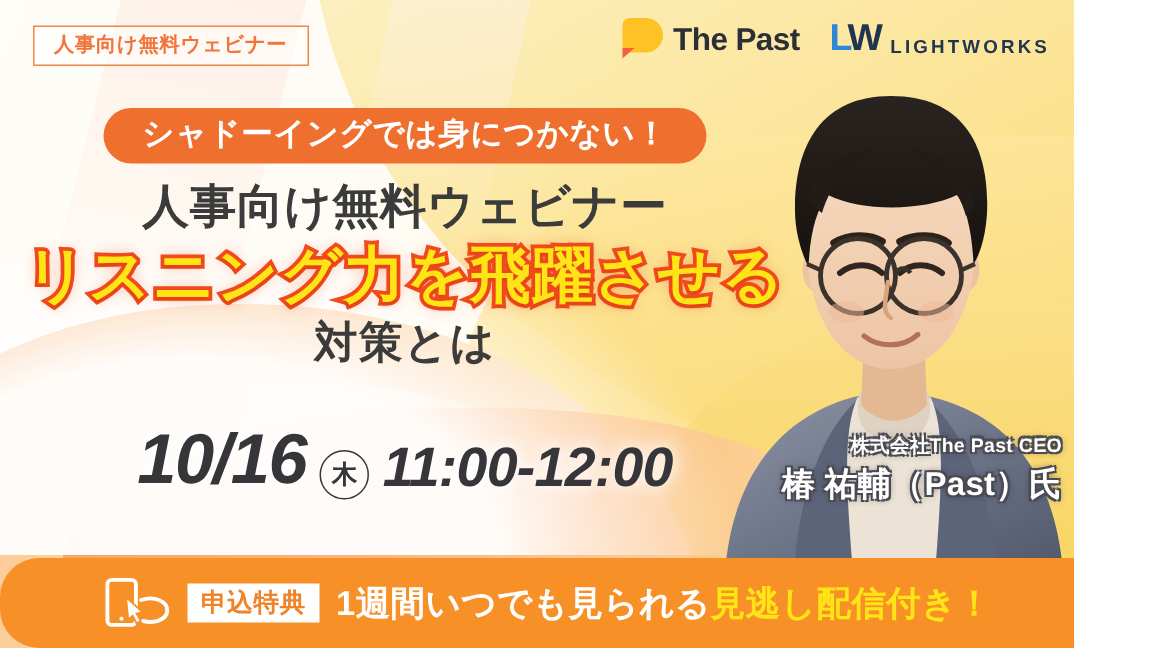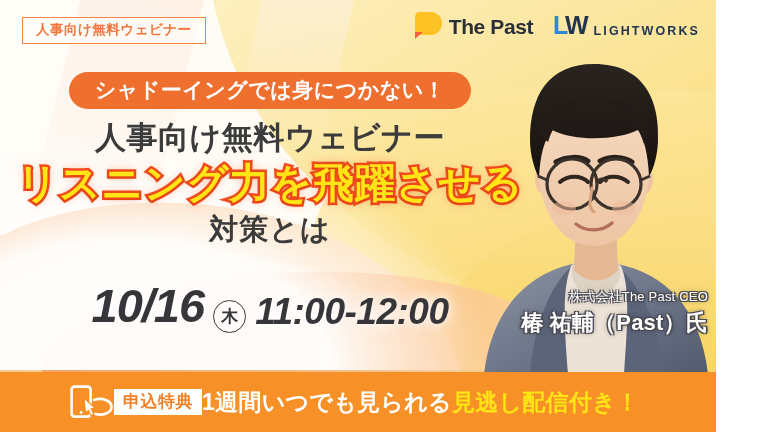--- a/index.html
+++ b/index.html
@@ -176,29 +176,29 @@
 
   
   #speaker{
     position:absolute;right:8px;top:288px;width:236px;text-align:right;
     color:#ffffff;
     text-shadow:
       -1.4px -1.4px 0 #4a4a52, 1.4px -1.4px 0 #4a4a52,
       -1.4px  1.4px 0 #4a4a52, 1.4px  1.4px 0 #4a4a52,
        0 0 5px rgba(40,40,50,.75);
   }
-  #speaker-company{font-size:13px;font-weight:400;letter-spacing:.2px;}
+  #speaker-company{font-size:13px;font-weight:700;letter-spacing:.2px;}
   #speaker-name{font-size:22px;font-weight:700;margin-top:2px;letter-spacing:.2px;}
 
   
   #bottom-bar{
     position:absolute;left:0;bottom:0;width:768px;height:60px;
     background:#f79026;
-    display:flex;align-items:center;
-    padding-left:70px;box-sizing:border-box;
+    display:flex;align-items:center;gap:11px;
+    padding-left:70px;box-sizing:border-box;border-radius:26px;
   }
   #benefit-icon{width:44px;height:34px;flex:0 0 auto;}
   #benefit-badge{
     background:#ffffff;color:#f0832a;
     font-size:17px;font-weight:800;
     padding:4px 9px 5px;letter-spacing:.5px;line-height:1;
     flex:0 0 auto;
   }
   #benefit-text{
     font-size:23px;font-weight:800;color:#ffffff;letter-spacing:.3px;

